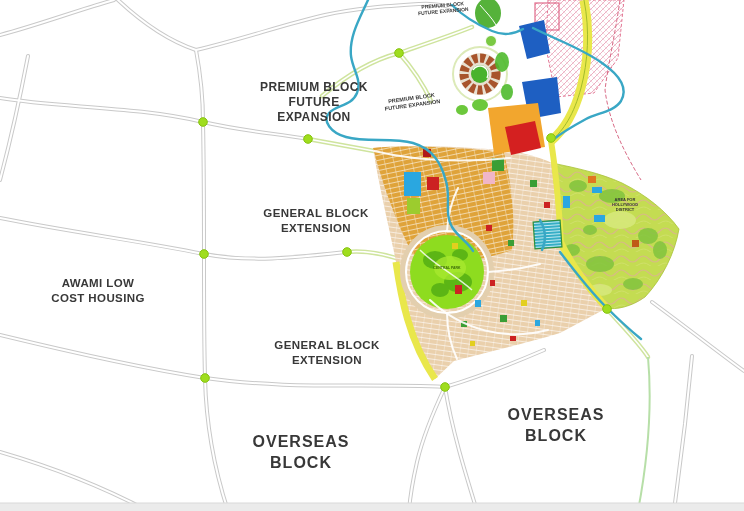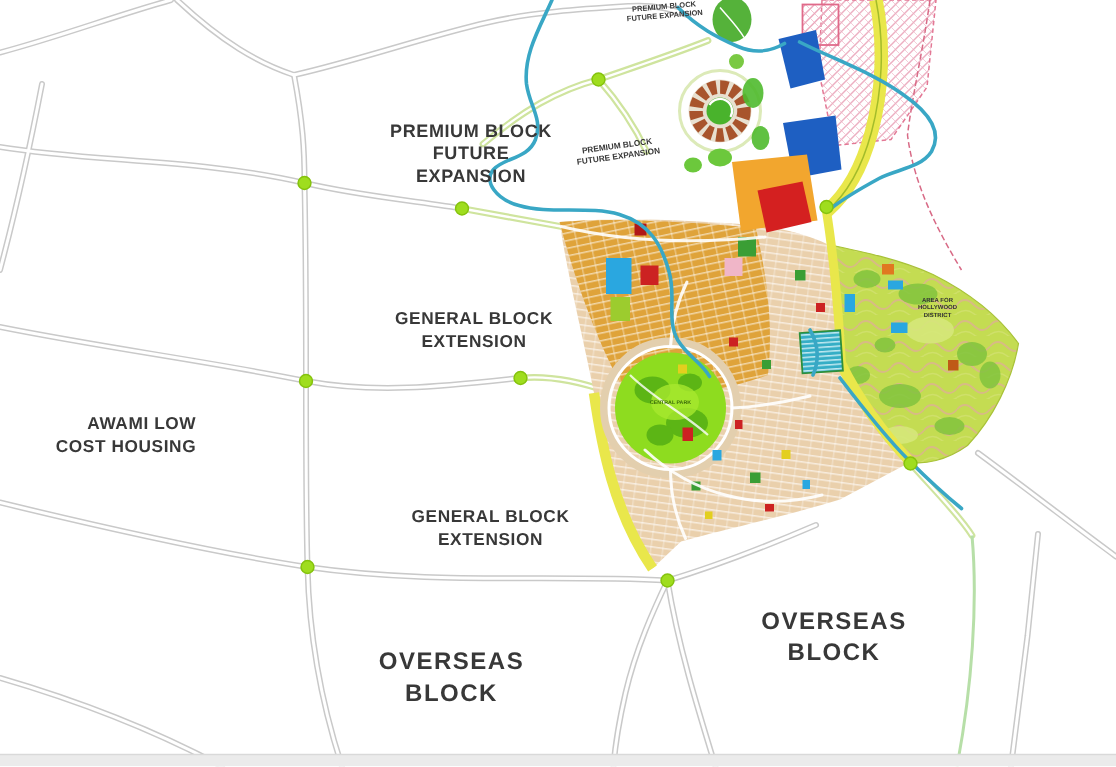--- a/index.html
+++ b/index.html
@@ -18,21 +18,21 @@
   
   .label{
     position:absolute;transform:translateX(-50%);
     text-align:center;font-weight:700;color:#383838;
     white-space:pre-line;letter-spacing:.4px;
   }
   .l-premium-main{left:314px;top:80px;font-size:12px;line-height:15px;}
   .l-premium-tiny-top{left:443px;top:2px;font-size:5px;line-height:6px;letter-spacing:0;transform:translateX(-50%) rotate(-5deg);}
   .l-premium-tiny-mid{left:412px;top:95px;font-size:5.5px;line-height:7px;letter-spacing:0;transform:translateX(-50%) rotate(-8deg);}
   .l-general-upper{left:316px;top:206px;font-size:11.5px;line-height:15px;}
-  .l-awami{left:84px;top:276px;font-size:11.5px;line-height:15px;text-align:right;}
+  .l-awami{left:98px;top:276px;font-size:11.5px;line-height:15px;}
   .l-general-lower{left:327px;top:338px;font-size:11.5px;line-height:15px;}
   .l-overseas-left{left:301px;top:431px;font-size:16px;line-height:21px;letter-spacing:1px;}
   .l-overseas-right{left:556px;top:404px;font-size:16px;line-height:21px;letter-spacing:1px;}
   .l-hills-tiny{left:625px;top:197px;font-size:4px;line-height:5px;letter-spacing:0;color:#333;}
   .l-park-tiny{left:447px;top:266px;font-size:3.5px;line-height:4px;letter-spacing:0;color:#3c6b0a;}
 </style>
 </head>
 <body>
 
 <div class="stage">

